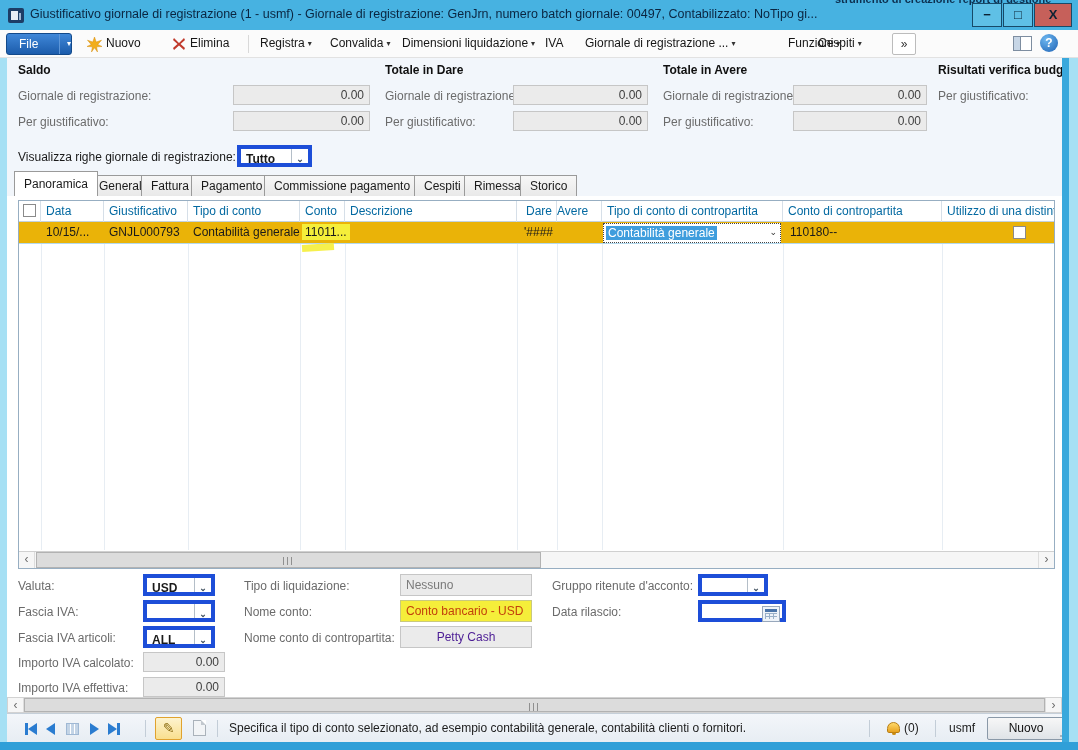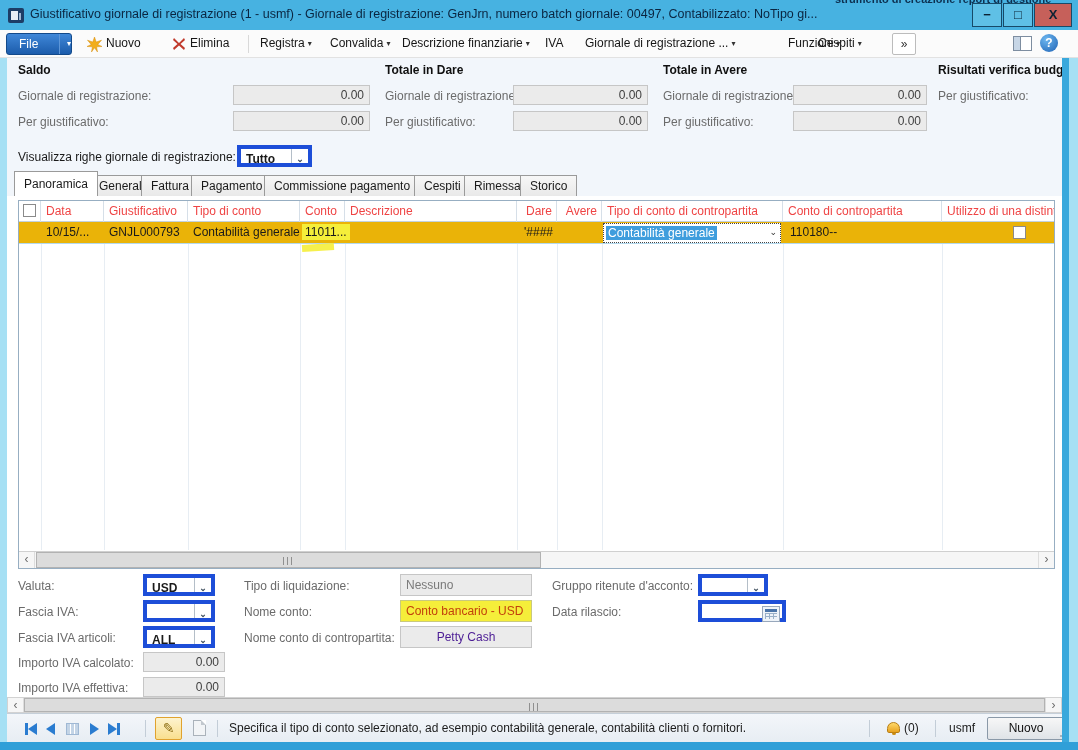--- a/index.html
+++ b/index.html
@@ -53,21 +53,21 @@
 
   
   .tabstrip { position:absolute; left:7px; top:170px; width:1061px; height:26px; background:#f2f6fb; }
   .tab { position:absolute; bottom:0; height:21px; line-height:20px; padding:0 9px; background:linear-gradient(#f7f7f7,#e9e9e9);
     border:1px solid #9a9a9a; border-bottom:none; color:#1a1a1a; white-space:nowrap; }
   .tab.active { height:25px; line-height:24px; background:#fff; z-index:2; }
 
   
   .grid { position:absolute; left:18px; top:200px; width:1037px; height:369px; border:1px solid #97aec2; background:#fff; }
   .ghead { position:absolute; left:0; top:0; right:0; height:21px; display:flex; border-bottom:1px solid #c3d2de; background:#fff; }
-  .gh { height:21px; line-height:20px; padding-left:5px; border-right:1px solid #d6dfe8; color:#ef4444; overflow:hidden; white-space:nowrap; }
+  .gh { height:21px; line-height:20px; padding-left:5px; border-right:1px solid #d6dfe8; color:#0369a1; overflow:hidden; white-space:nowrap; }
   .gh:last-child { border-right:none; }
   .hd-check { width:13px; height:13px; border:1px solid #8a8a8a; background:#fff; margin:3px 0 0 4px; }
   .grow { position:absolute; left:0; top:21px; right:0; height:22px; background:#eab308; border-bottom:1px solid #b4d9ee; display:flex; z-index:1; }
   .gc { height:21px; line-height:21px; padding-left:5px; white-space:nowrap; overflow:visible; }
   .vline { position:absolute; top:21px; width:1px; bottom:18px; background:#e7edf3; z-index:0; }
   .hl-yellow { background:#f5ee3a; padding:1px 3px; position:relative; }
   .hl-tail { position:absolute; left:283px; top:43px; width:32px; height:7px; background:#f5ee3a; transform:rotate(-4deg); z-index:2; opacity:.9; }
   .cell-combo { position:absolute; left:584px; top:1px; width:178px; height:20px; background:#fff; border:1px dotted #444; z-index:2; }
   .cell-combo .sel { position:absolute; left:2px; top:2px; background:#3e9ddd; color:#fff; padding:0 2px; white-space:nowrap; }
   .cell-combo .arrow { position:absolute; right:3px; top:3px; font-size:9px; color:#333; }
@@ -141,21 +141,21 @@
       <polygon points="7.5,0 9.2,5 14.5,3.2 10.8,7.5 15,9.5 9.6,9.8 10.5,15 7.5,10.8 4.5,15 5.4,9.8 0,9.5 4.2,7.5 0.5,3.2 5.8,5" fill="#f2ae1c" stroke="#d78f12" stroke-width="0.5"></polygon>
     </svg>
     <span class="mi" style="left:106px">Nuovo</span>
     <svg class="abs" style="left:172px;top:7px" width="14" height="14" viewBox="0 0 14 14">
       <path d="M2,1 L7,6 L12,1 L13,3 L8.5,7 L13,11 L12,13 L7,8.5 L2,13 L1,11 L5.5,7 L1,3 Z" fill="#c0392b"></path>
     </svg>
     <span class="mi" style="left:190px">Elimina</span>
     <div class="msep" style="left:248px"></div>
     <span class="mi" style="left:260px"><span>Registra</span><span class="caret">▾</span></span>
     <span class="mi" style="left:330px"><span>Convalida</span><span class="caret">▾</span></span>
-    <span class="mi" style="left:402px"><span>Descrizione finanziarie</span><span class="caret">▾</span></span>
+    <span class="mi" style="left:402px"><span>Dimensioni liquidazione</span><span class="caret">▾</span></span>
     <span class="mi" style="left:545px">IVA</span>
     <span class="mi" style="left:585px"><span>Giornale di registrazione ...</span><span class="caret">▾</span></span>
     <span class="mi" style="left:788px"><span>Funzioni</span><span class="caret">▾</span></span>
     <span class="mi" style="left:818px"><span>Cespiti</span><span class="caret">▾</span></span>
     <div class="ovf-btn">»</div>
     <div class="layout-ico"></div>
     <div class="help-ico">?</div>
   </div>
 
   <div class="toppanel"></div>
@@ -202,21 +202,21 @@
     <div class="ghead">
       <div class="gh" style="width:22px;padding-left:0">
           <div class="hd-check"></div>
         </div>
       <div class="gh" style="width:63px">Data</div>
       <div class="gh" style="width:84px">Giustificativo</div>
       <div class="gh" style="width:112px">Tipo di conto</div>
       <div class="gh" style="width:45px">Conto</div>
       <div class="gh" style="width:172px">Descrizione</div>
       <div class="gh" style="width:40px;text-align:right;padding-right:4px;padding-left:0">Dare</div>
-      <div class="gh" style="width:45px;text-align:right;padding-right:4px;padding-left:0">Avere</div>
+      <div class="gh" style="width:45px;padding-right:4px;padding-left:0">Avere</div>
       <div class="gh" style="width:181px">Tipo di conto di contropartita</div>
       <div class="gh" style="width:159px">Conto di contropartita</div>
       <div class="gh" style="width:112px">Utilizzo di una distinta di</div>
     </div>
 
     <div class="grow">
       <div class="gc" style="width:22px"></div>
       <div class="gc" style="width:63px">10/15/...</div>
       <div class="gc" style="width:84px">GNJL000793</div>
       <div class="gc" style="width:112px">Contabilità generale</div>

